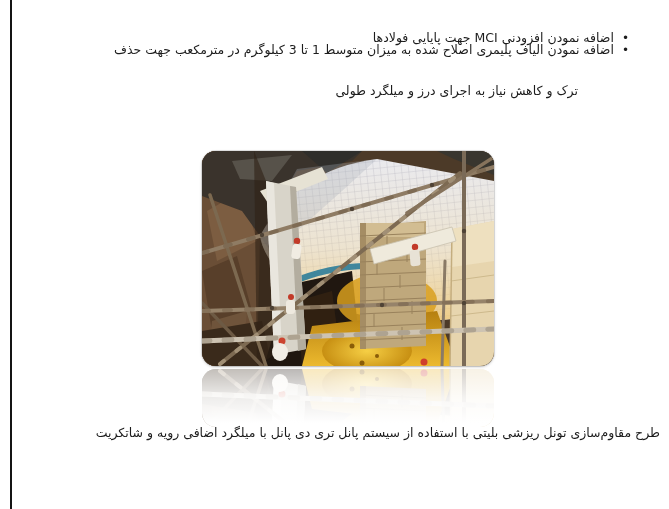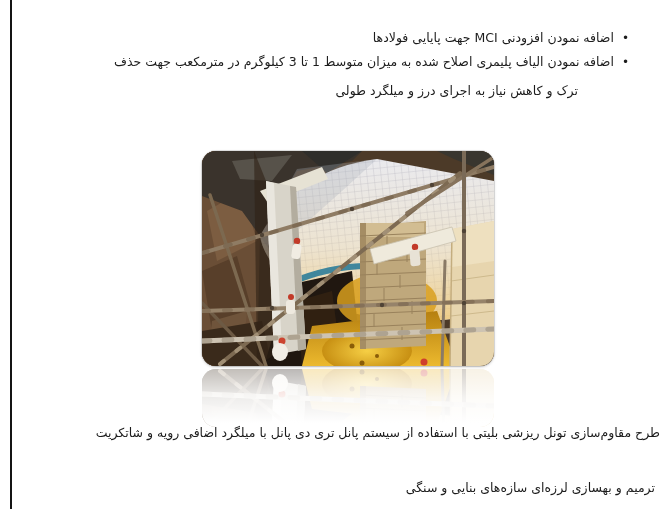--- a/index.html
+++ b/index.html
@@ -9,21 +9,21 @@
   }
   .vline {
     position:absolute; left:10px; top:0; width:1.5px; height:509px; background:#141414;
   }
   .txt {
     position:absolute; direction:rtl; white-space:nowrap;
     font-size:12.5px; line-height:20px; color:#1c1c1c;
   }
   .bullet-dot { display:inline-block; margin-left:8px; font-size:12px; }
   .b1   { top:28px;  right:40px; }
-  .b2a  { top:52px;  right:40px; }
+  .b2a  { top:40px;  right:40px; }
   .b2b  { top:81px;  right:91px; }
   .b3   { top:117px; right:40px; }
   .cap1 { top:423px; right:9px;  }
   .cap2 { top:478px; right:14px; }
 
   .photo {
     position:absolute; left:202px; top:151px; width:292px; height:215px;
     border-radius:14px; overflow:hidden;
     box-shadow: 0 0 0 1px rgba(0,0,0,0.10), 0 1px 3px rgba(0,0,0,0.22);
     background:#4c3a28;
@@ -202,16 +202,13 @@
   <div class="reflection">
     <svg width="292" height="215" viewBox="0 0 292 215" xmlns="http://www.w3.org/2000/svg" xmlns:xlink="http://www.w3.org/1999/xlink">
       <use href="#scene" xlink:href="#scene"></use>
     </svg>
     <div class="fade"></div>
   </div>
 
   <div class="txt cap1">
     <span>طرح مقاوم‌سازی تونل ریزشی بلیتی با استفاده از سیستم پانل تری دی پانل با میلگرد اضافی رویه و شاتکریت</span>
   </div>
-  <div class="txt cap2">
-    <span>ترمیم و بهسازی لرزه‌ای سازه‌های بنایی و سنگی</span>
-  </div>
 </div>
 
 </body></html>

